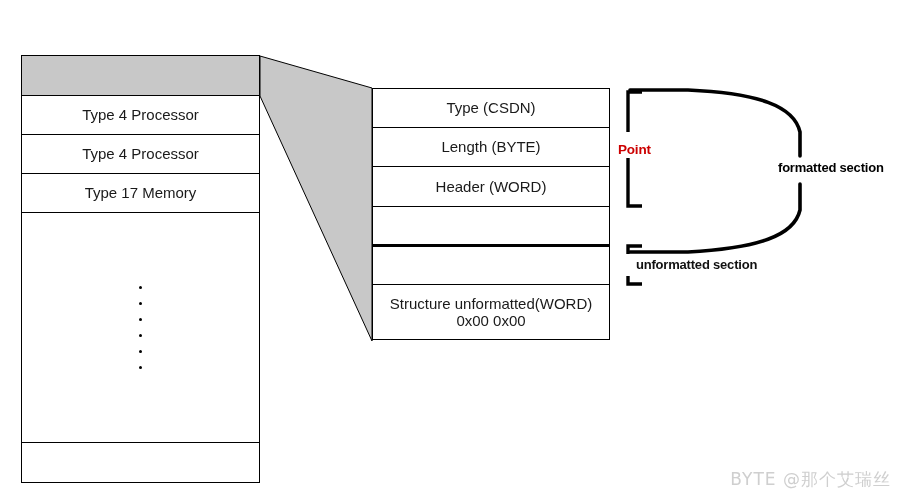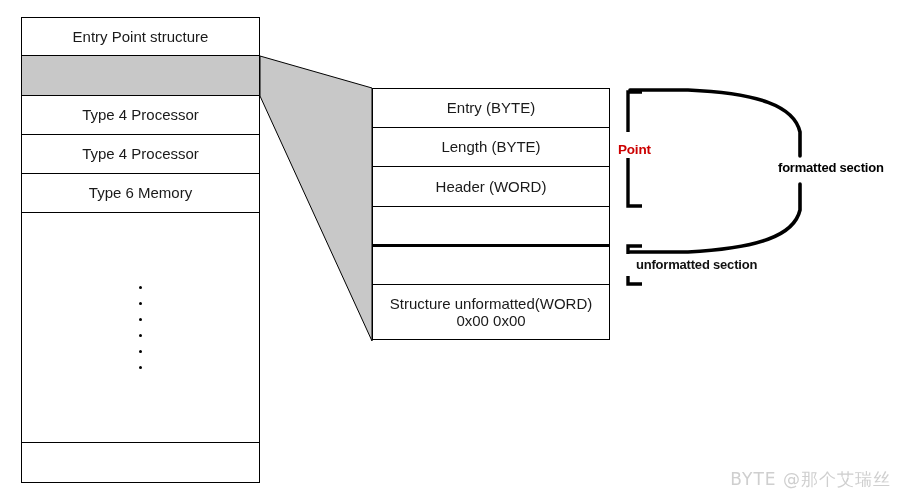--- a/index.html
+++ b/index.html
@@ -121,50 +121,49 @@
     white-space: nowrap;
     font-family: "DejaVu Sans", sans-serif;
   }
 </style>
 </head>
 <body>
 
 <div id="canvas">
 
   <div id="left-table">
-    <div class="cell" style="left:0;top:0;width:239px;height:39px;">Entry Point structure</div>
 
     <div class="cell gray" style="left:0;top:38px;width:239px;height:41px;"></div>
 
     <div class="cell" style="left:0;top:78px;width:239px;height:40px;">Type 4 Processor</div>
 
     <div class="cell" style="left:0;top:117px;width:239px;height:40px;">Type 4 Processor</div>
 
-    <div class="cell" style="left:0;top:156px;width:239px;height:40px;">Type 6 Memory</div>
+    <div class="cell" style="left:0;top:156px;width:239px;height:40px;">Type 17 Memory</div>
 
     <div class="cell" style="left:0;top:195px;width:239px;height:231px;"></div>
 
     <div class="dots" style="top:245px;height:130px;">
       <span class="dot"></span>
       <span class="dot"></span>
       <span class="dot"></span>
       <span class="dot"></span>
       <span class="dot"></span>
       <span class="dot"></span>
     </div>
 
     <div class="cell" style="left:0;top:425px;width:239px;height:41px;"></div>
   </div>
 
   <svg id="connector" viewBox="0 0 130 300" width="130" height="300">
     <polygon points="5,6 117,38 117,291 5,46" fill="#c8c8c8" stroke="#000000" stroke-width="1"></polygon>
   </svg>
 
   <div id="mid-table">
-    <div class="cell" style="left:0;top:0;width:238px;height:40px;">Entry (BYTE)</div>
+    <div class="cell" style="left:0;top:0;width:238px;height:40px;">Type (CSDN)</div>
 
     <div class="cell" style="left:0;top:39px;width:238px;height:40px;text-align:center;">Length (BYTE)</div>
 
     <div class="cell" style="left:0;top:78px;width:238px;height:41px;">Header (WORD)</div>
 
     <div class="cell" style="left:0;top:118px;width:238px;height:39px;"></div>
 
     <div class="cell thicktop" style="left:0;top:156px;width:238px;height:41px;"></div>
 
     <div class="cell" style="left:0;top:196px;width:238px;height:56px;">Structure unformatted(WORD)

